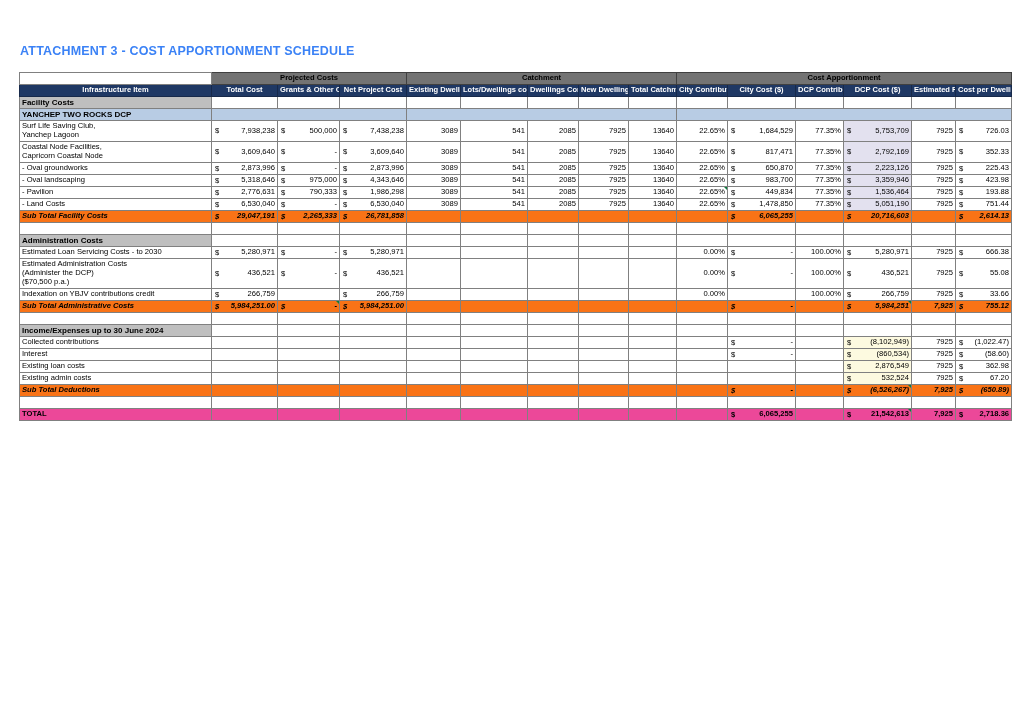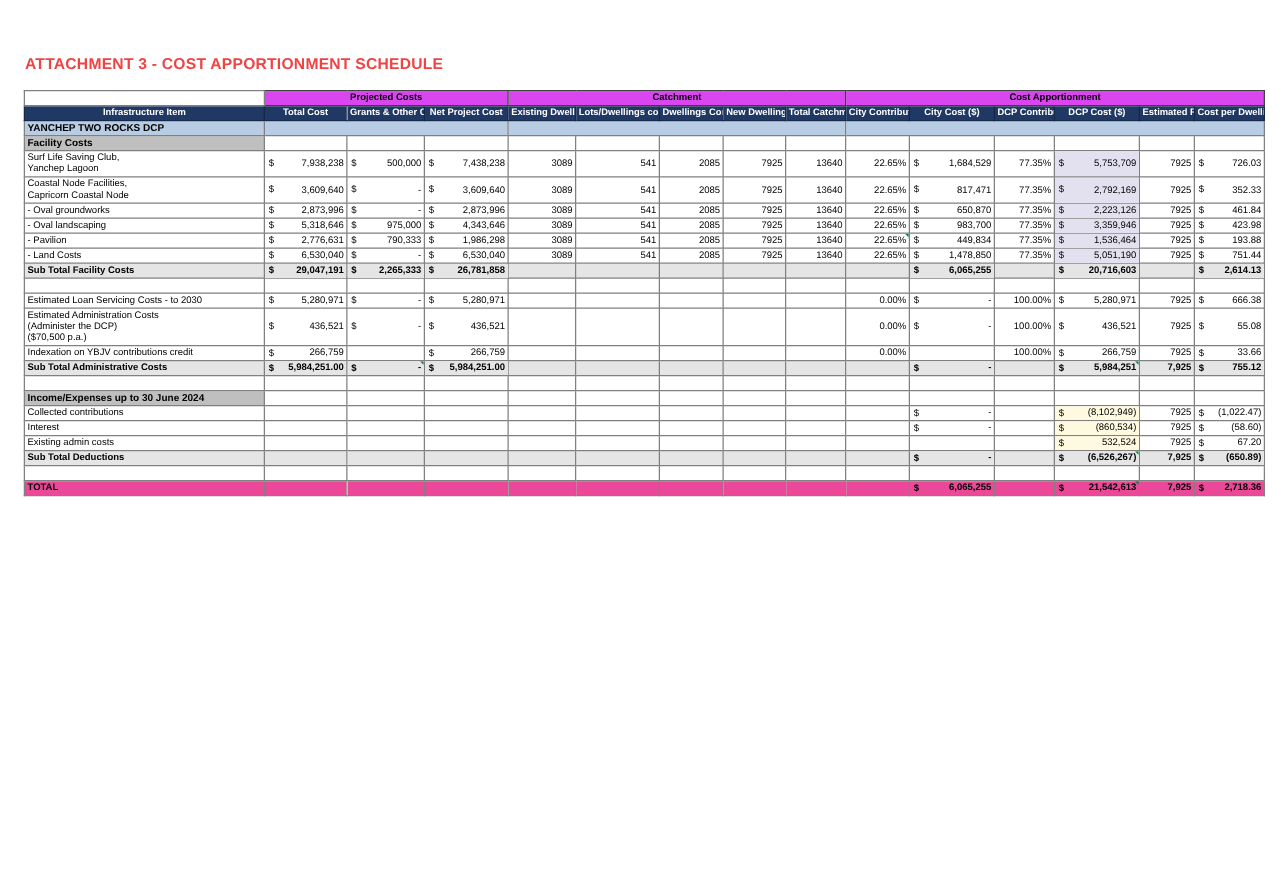--- a/index.html
+++ b/index.html
@@ -9,21 +9,21 @@
     background:#ffffff;
     font-family:"Liberation Sans", sans-serif;
     color:#000000;
     overflow:hidden;
   }
   #page{position:relative;width:1030px;height:702px;}
 
   #doc-title{
     position:absolute;left:20px;top:44px;
     font-size:12.5px;font-weight:bold;letter-spacing:.2px;
-    color:#ef4444;
+    color:#3b82f6;
   }
 
   table.sheet{
     position:absolute;left:19px;top:72px;
     border-collapse:collapse;
     table-layout:fixed;
     width:992px;
     font-size:7.6px;
   }
   table.sheet td{
@@ -31,21 +31,21 @@
     padding:0 2px;
     vertical-align:middle;
     line-height:1.18;
     height:11px;
     overflow:hidden;
     white-space:nowrap;
   }
 
   
   .grp{
-    background:#d946ef;
+    background:#737373;
     color:#000;
     font-weight:bold;
     font-size:7.6px;
     text-align:center;
     border:1px solid #404040 !important;
     height:12px;
   }
   .grp.blank{background:#ffffff;border:1px solid #808080 !important;}
 
   
@@ -62,21 +62,21 @@
     border:1px solid #17294a !important;
     padding:1px 2px;
   }
 
   
   .sect-blue{background:#b8cce4;font-weight:bold;font-size:8px;text-align:left;}
   .sect-grey{background:#bfbfbf;font-weight:bold;font-size:8px;text-align:left;}
   .cell-blank-blue{background:#b8cce4;}
   .cell-grey{background:#d9d9d9;}
 
-  .yel{background:#e5e5e5;font-weight:bold;}
+  .yel{background:#f97316;font-weight:bold;font-style:italic;}
   .org{background:#ec4899;font-weight:bold;}
   .lav{background:#e3e1ef;}
   .lyel{background:#fdfae0;}
 
   .item{text-align:left;padding-left:3px;white-space:normal;}
   .num{text-align:right;padding-right:3px;}
   .dollar{position:relative;text-align:right;padding-right:3px;padding-left:11px;}
   .dollar > .sgn{position:absolute;left:3px;top:50%;transform:translateY(-50%);}
 
   .r2{height:21px;}
@@ -136,42 +136,42 @@
       <td class="hdr">Total Catchment</td>
       <td class="hdr">City Contribution (%)</td>
       <td class="hdr">City Cost ($)</td>
       <td class="hdr">DCP Contribution (%)</td>
       <td class="hdr">DCP Cost ($)</td>
       <td class="hdr">Estimated Remaining Dwelling Yield</td>
       <td class="hdr">Cost per Dwelling</td>
     </tr>
 
     <tr>
+      <td class="sect-grey item">Facility Costs</td>
+      <td></td>
+      <td></td>
+      <td></td>
+      <td></td>
+      <td></td>
+      <td></td>
+      <td></td>
+      <td></td>
+      <td></td>
+      <td></td>
+      <td></td>
+      <td></td>
+      <td></td>
+      <td></td>
+    </tr>
+
+    <tr>
       <td class="sect-blue item">YANCHEP TWO ROCKS DCP</td>
       <td class="cell-blank-blue" colspan="3"></td>
       <td class="cell-blank-blue" colspan="5"></td>
       <td class="cell-blank-blue" colspan="6"></td>
-    </tr>
-
-    <tr>
-      <td class="sect-grey item">Facility Costs</td>
-      <td></td>
-      <td></td>
-      <td></td>
-      <td></td>
-      <td></td>
-      <td></td>
-      <td></td>
-      <td></td>
-      <td></td>
-      <td></td>
-      <td></td>
-      <td></td>
-      <td></td>
-      <td></td>
     </tr>
 
     <tr class="r2">
       <td class="item">
         <span>Surf Life Saving Club,</span><br>
         <span>Yanchep Lagoon</span>
       </td>
       <td class="dollar"><span class="sgn">$</span><span>7,938,238</span></td>
       <td class="dollar"><span class="sgn">$</span><span>500,000</span></td>
       <td class="dollar"><span class="sgn">$</span><span>7,438,238</span></td>
@@ -218,21 +218,21 @@
       <td class="num">3089</td>
       <td class="num">541</td>
       <td class="num">2085</td>
       <td class="num">7925</td>
       <td class="num">13640</td>
       <td class="num">22.65%</td>
       <td class="dollar"><span class="sgn">$</span><span>650,870</span></td>
       <td class="num">77.35%</td>
       <td class="dollar lav"><span class="sgn">$</span><span>2,223,126</span></td>
       <td class="num">7925</td>
-      <td class="dollar"><span class="sgn">$</span><span>461.84</span></td>
+      <td class="dollar"><span class="sgn">$</span><span>225.43</span></td>
     </tr>
 
     <tr>
       <td class="item">- Oval landscaping</td>
       <td class="dollar"><span class="sgn">$</span><span>5,318,646</span></td>
       <td class="dollar"><span class="sgn">$</span><span>975,000</span></td>
       <td class="dollar"><span class="sgn">$</span><span>4,343,646</span></td>
       <td class="num">3089</td>
       <td class="num">541</td>
       <td class="num">2085</td>
@@ -311,20 +311,37 @@
           <td></td>
       <td></td>
           <td></td>
       <td></td>
           <td></td>
       <td></td>
           <td></td>
       <td></td>
     </tr>
 
+    <tr>
+      <td class="sect-grey item">Administration Costs</td>
+      <td></td>
+          <td></td>
+      <td></td>
+          <td></td>
+      <td></td>
+          <td></td>
+      <td></td>
+          <td></td>
+      <td></td>
+          <td></td>
+      <td></td>
+          <td></td>
+      <td></td>
+          <td></td>
+    </tr>
 
     <tr>
       <td class="item">Estimated Loan Servicing Costs - to 2030</td>
       <td class="dollar"><span class="sgn">$</span><span>5,280,971</span></td>
       <td class="dollar"><span class="sgn">$</span><span>-</span></td>
       <td class="dollar"><span class="sgn">$</span><span>5,280,971</span></td>
       <td></td>
           <td></td>
       <td></td>
           <td></td>
@@ -460,20 +477,37 @@
       <td></td>
           <td></td>
       <td></td>
       <td class="dollar"><span class="sgn">$</span><span>-</span></td>
       <td></td>
       <td class="dollar lyel"><span class="sgn">$</span><span>(860,534)</span></td>
       <td class="num">7925</td>
       <td class="dollar"><span class="sgn">$</span><span>(58.60)</span></td>
     </tr>
 
+    <tr>
+      <td class="item">Existing loan costs</td>
+      <td></td>
+          <td></td>
+      <td></td>
+          <td></td>
+      <td></td>
+          <td></td>
+      <td></td>
+          <td></td>
+      <td></td>
+          <td></td>
+      <td></td>
+      <td class="dollar lyel"><span class="sgn">$</span><span>2,876,549</span></td>
+      <td class="num">7925</td>
+      <td class="dollar"><span class="sgn">$</span><span>362.98</span></td>
+    </tr>
 
     <tr>
       <td class="item">Existing admin costs</td>
       <td></td>
           <td></td>
       <td></td>
           <td></td>
       <td></td>
           <td></td>
       <td></td>

